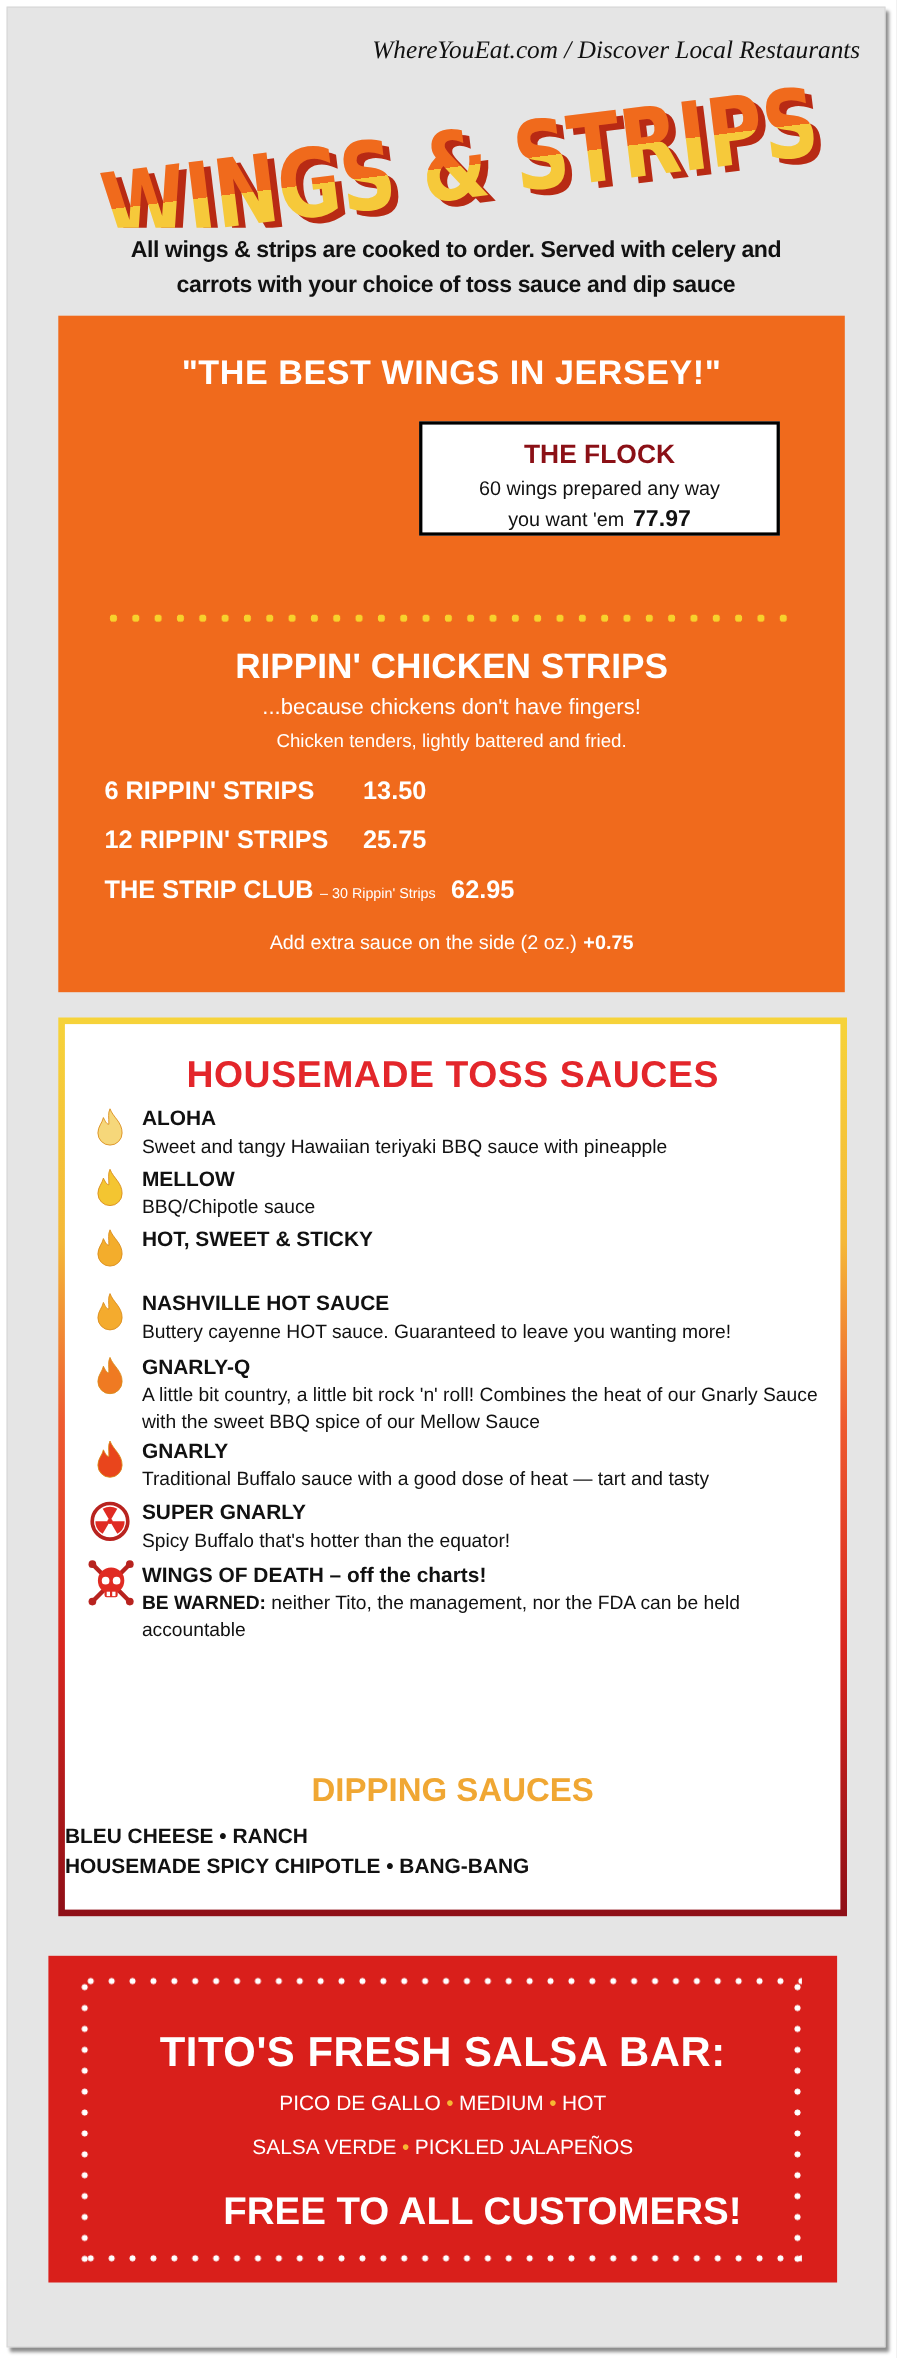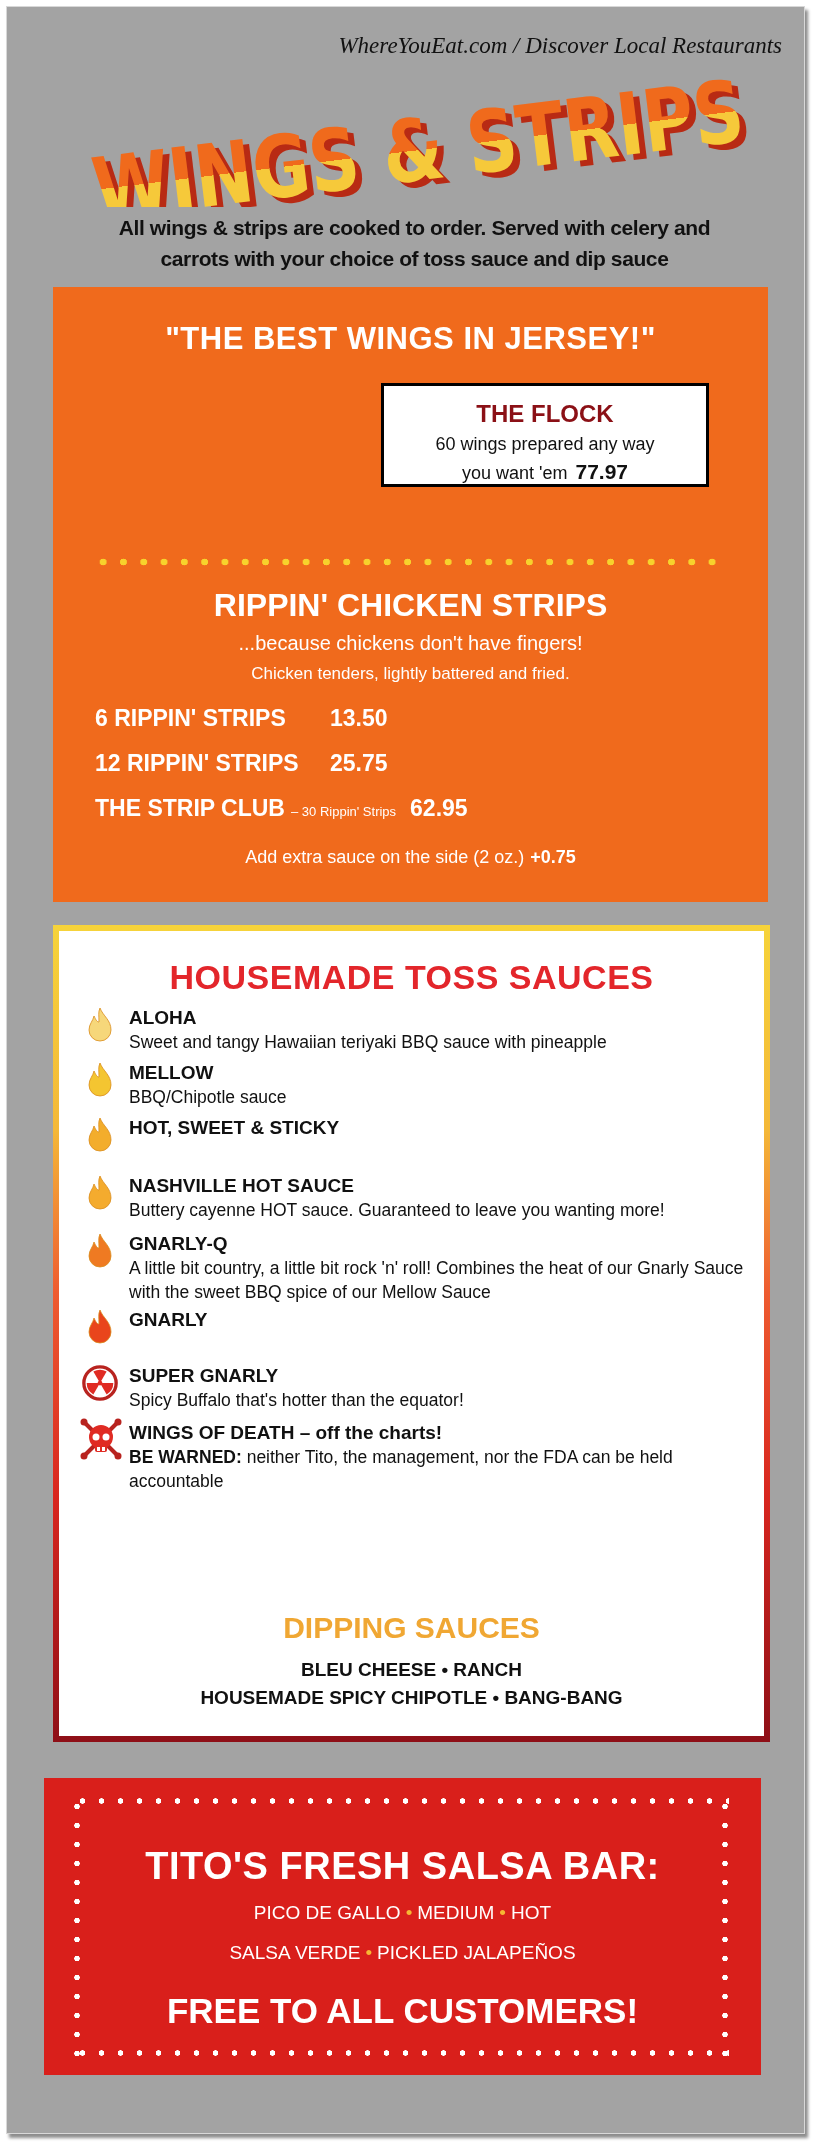--- a/index.html
+++ b/index.html
@@ -1,17 +1,17 @@
 <!DOCTYPE html>
 <html><head>
 <meta charset="utf-8">
 <style>
   html, body { margin:0; padding:0; }
   body { width:815px; height:2144px; background:#ffffff; position:relative; overflow:hidden; font-family:"Liberation Sans", sans-serif; }
-  .page { position:absolute; left:6px; top:6px; width:797px; height:2126px; background:#a3a3a3;
+  .page { position:absolute; left:6px; top:6px; width:797px; height:2126px; background:#e5e5e5;
           box-shadow: 3px 4px 3px rgba(0,0,0,0.45); border:1px solid #d8d8d8; }
   .watermark { position:absolute; right:22px; top:26px; font-family:"Liberation Serif", serif; font-style:italic; font-size:23px; color:#111; }
   .title-wrap { position:absolute; left:80px; top:60px; width:680px; height:140px; }
   .title-wrap svg { width:100%; height:100%; }
   .intro { position:absolute; left:0; width:815px; top:205px; text-align:center; font-weight:bold; font-size:21px; line-height:31px; color:#111; letter-spacing:-0.4px; }
 
   .orange { position:absolute; left:46px; top:280px; width:715px; height:615px; background:#f06a1c; color:#fff; }
   .orange .tagline { position:absolute; left:0; width:100%; top:34px; text-align:center; font-weight:bold; font-size:31px; letter-spacing:0.5px; }
   .wings-list { position:absolute; left:42px; top:100px; font-weight:bold; font-size:23px; }
   .wings-list .row { height:47px; display:flex; }
@@ -35,36 +35,36 @@
 
   .sauces { position:absolute; left:46px; top:918px; width:717px; height:817px; padding:6px;
             background:linear-gradient(180deg,#f6d33a 0%, #f4b838 25%, #ee5b30 45%, #d8261f 70%, #8e0f17 100%); box-sizing:border-box; }
   .sauces-inner { position:absolute; left:6px; top:6px; right:6px; bottom:6px; background:#fff; }
   .sauces-title { position:absolute; left:0; width:100%; top:27px; text-align:center; color:#e3262b; font-weight:bold; font-size:34px; letter-spacing:0.5px; }
   .sauce { position:absolute; left:70px; right:10px; }
   .sauce .icon { position:absolute; left:-44px; top:0; width:30px; height:36px; }
   .sauce .nm { font-weight:bold; font-size:19px; color:#111; line-height:24px; }
   .sauce .ds { font-size:17.5px; color:#111; line-height:24px; }
   .dip-title { position:absolute; left:0; width:100%; top:680px; text-align:center; color:#f0a733; font-weight:bold; font-size:30px; }
-  .dip-line { position:absolute; left:0; width:100%; text-align:center; color:#111; font-weight:bold; font-size:19px; }
+  .dip-line { position:absolute; left:0; width:100%; color:#111; font-weight:bold; font-size:19px; }
 
   .salsa { position:absolute; left:37px; top:1771px; width:717px; height:297px; background:#d91f1b; color:#fff; }
   .salsa-frame { position:absolute; left:29px; top:19px; right:32px; bottom:18px;
     background-image:
       radial-gradient(circle, #fff 2.5px, transparent 3px),
       radial-gradient(circle, #fff 2.5px, transparent 3px),
       radial-gradient(circle, #fff 2.5px, transparent 3px),
       radial-gradient(circle, #fff 2.5px, transparent 3px);
     background-size: 19px 8px, 19px 8px, 8px 19px, 8px 19px;
     background-position: 0 0, 0 100%, 0 0, 100% 0;
     background-repeat: repeat-x, repeat-x, repeat-y, repeat-y; }
   .salsa .t1 { position:absolute; left:0; width:100%; top:67px; text-align:center; font-weight:bold; font-size:38px; letter-spacing:0.5px; }
   .salsa .l { position:absolute; left:0; width:100%; text-align:center; font-size:19px; }
   .salsa .bullet { color:#f7b733; margin:0 5px; }
-  .salsa .t2 { position:absolute; left:0; width:100%; top:213px; text-align:center; font-weight:bold; font-size:35px; }
+  .salsa .t2 { position:absolute; left:0; width:100%; top:213px; text-align:center; font-weight:bold; font-size:35px;padding-left:36px; }
 </style>
 </head>
 <body>
 
 <div class="page">
   <div class="watermark">WhereYouEat.com / Discover Local Restaurants</div>
 
   <div class="title-wrap">
     <svg viewBox="0 0 680 140">
       <defs>
@@ -152,20 +152,21 @@
             <path d="M15 2 C18 10 26 14 26 24 A11 11 0 0 1 4 24 C4 18 8 15 9 10 C11 14 12 16 14 16 C14 10 13 6 15 2 Z" fill="#ef7a22" stroke="#d98c1a" stroke-width="0.8"></path>
           </svg>
           <div class="nm"><span>GNARLY-Q</span></div>
           <div class="ds"><span>A little bit country, a little bit rock 'n' roll! Combines the heat of our Gnarly Sauce with the sweet BBQ spice of our Mellow Sauce</span></div>
         </div>
         <div class="sauce" style="top: 377px;">
           <svg class="icon" viewBox="0 0 30 36">
             <path d="M15 2 C18 10 26 14 26 24 A11 11 0 0 1 4 24 C4 18 8 15 9 10 C11 14 12 16 14 16 C14 10 13 6 15 2 Z" fill="#e9451c" stroke="#d98c1a" stroke-width="0.8"></path>
           </svg>
           <div class="nm"><span>GNARLY</span></div>
+          <div class="ds"><span>Traditional Buffalo sauce with a good dose of heat — tart and tasty</span></div>
         </div>
         <div class="sauce" style="top: 433px;">
           <svg class="icon" style="left:-48px;width:38px;height:38px" viewBox="0 0 40 40">
             <circle cx="20" cy="20" r="17" fill="#fff" stroke="#b8231f" stroke-width="3.5"></circle>
             <circle cx="20" cy="20" r="2.5" fill="#e02b23"></circle>
             <path d="M20 20 L13 8 A14 14 0 0 1 27 8 Z" fill="#e02b23"></path>
             <path d="M20 20 L34 20 A14 14 0 0 1 27 32 Z" fill="#e02b23" transform="rotate(0)"></path>
             <path d="M20 20 L13 32 A14 14 0 0 1 6 20 Z" fill="#e02b23"></path>
           </svg>
           <div class="nm"><span>SUPER GNARLY</span></div>

